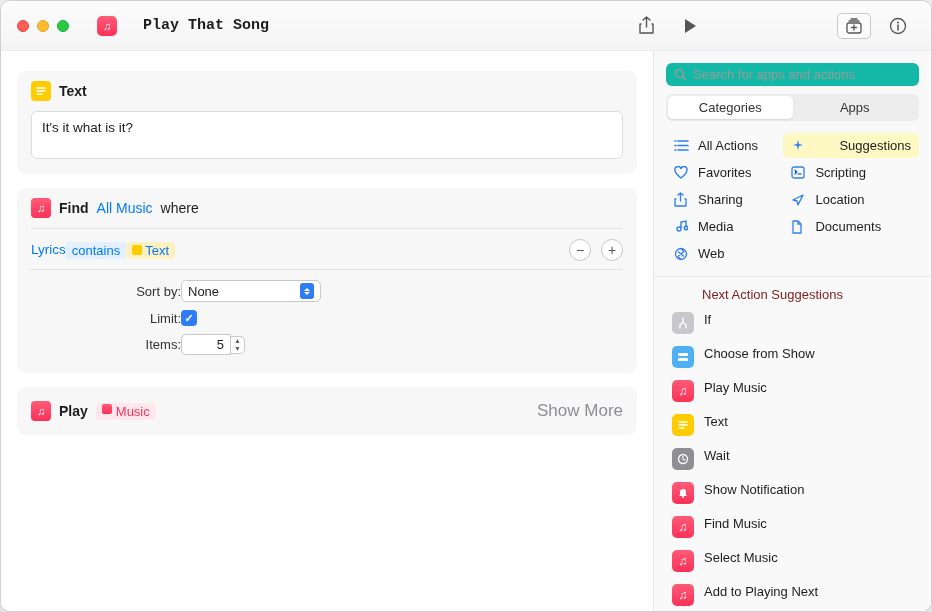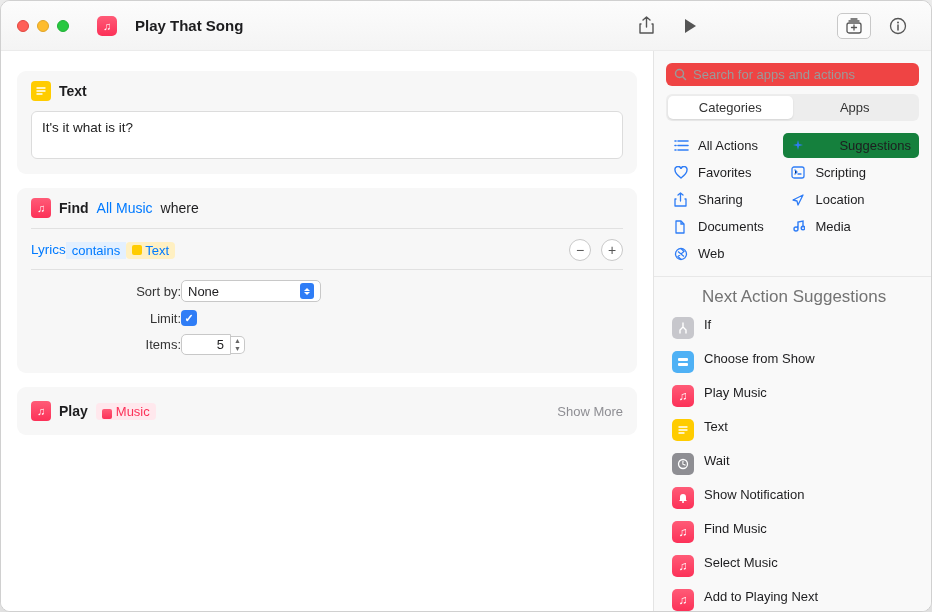--- a/index.html
+++ b/index.html
@@ -34,21 +34,21 @@
 .dot-red { background:#ff5f57; border:0.5px solid #e14740; }
 .dot-yellow { background:#febc2e; border:0.5px solid #e0a528; }
 .dot-green { background:#28c840; border:0.5px solid #20b136; }
 .tb-app-icon {
   width:20px; height:20px; border-radius:5px;
   background: linear-gradient(#ff5b77,#fc3158);
   display:flex; align-items:center; justify-content:center;
   margin-left: 18px;
 }
 .music-note { color:#fff; font-size:11px; }
-.tb-title { font-size:15px; font-weight:600; margin-left:8px; }
+.tb-title { font-size:15px; font-weight:600; margin-left:16px;font-family:Liberation Mono, monospace; }
 .tb-spacer { flex:1; }
 .tb-btn {
   width:34px; height:26px;
   display:flex; align-items:center; justify-content:center;
   color:#555; border-radius:5px;
 }
 .tb-btn.boxed { border:1px solid #c8c8c8; background:#fcfcfc; }
 .tb-sep { width:110px; }
 .content { flex:1; display:flex; overflow:hidden; }
 .main {
@@ -171,37 +171,37 @@
 .stepper {
   border:1px solid #c8c8c8; border-left:none; border-radius:0 5px 5px 0;
   display:flex; flex-direction:column; background:#fff;
 }
 .stepper span { font-size:7px; padding:0 3px; color:#666; line-height:8px; }
 .play-head {
   display:flex; align-items:center; padding:14px; gap:8px;
 }
 .music-var-pill {
   background:#ffe8ed; border-radius:4px; padding:1px 6px;
-  color:#fc3158; display:inline-flex; align-items:flex-end; gap:4px;
+  color:#fc3158; display:inline-flex; align-items:flex-start; gap:4px;
   font-size:13px;
 }
 .music-var-pill::before {
   content:""; width:10px; height:10px; border-radius:2px;
   background: linear-gradient(#ff5b77,#fc3158);
 }
-.showmore { margin-left:auto; color:#8e8e93; font-size:13px; }
+.showmore { margin-left:auto; color:#8e8e93; font-size:17px; }
 
 
 .sidebar {
   width:277px; background:#f9f9f9; display:flex; flex-direction:column;
 }
 .search {
   margin:12px 12px 8px 12px;
   display:flex; align-items:center;
-  background:#ef4444; border-radius:6px;
+  background:#14b8a6; border-radius:6px;
   padding:4px 8px; gap:6px;
 }
 .search-glyph { color:#9a9a9a; font-size:13px; }
 .search-input {
   border:none; background:transparent; outline:none;
   font-size:13px; flex:1; color:#333;
 }
 .search-input::placeholder { color:#9a9a9a; }
 .seg {
   margin:0 12px 8px 12px;
@@ -215,24 +215,24 @@
 .seg-item.active { background:#fff; box-shadow:0 1px 2px rgba(0,0,0,0.1); }
 .cats {
   padding:4px 12px 10px 12px;
   display:grid; grid-template-columns:1fr 1fr; gap:2px 8px;
   border-bottom:1px solid #e8e8e8;
 }
 .cat {
   display:flex; align-items:center; gap:8px;
   padding:5px 8px; border-radius:5px; font-size:13px;
 }
-.cat.selected { background:#15803d;gap:32px; }
+.cat.selected { background:#fef9c3;gap:32px; }
 .cat-icon { width:16px; color:#2f7df6; font-size:13px; text-align:center; }
 .sugg-head {
-  padding:10px 18px 4px 48px; color:#737373; font-size:17px;
+  padding:10px 18px 4px 48px; color:#7f1d1d; font-size:13px;
 }
 .sugg-list { flex:1; overflow:auto; }
 .sugg {
   display:flex; align-items:flex-start; gap:10px;
   padding:6px 18px;
 }
 .sugg-icon {
   width:22px; height:22px; border-radius:5px;
   display:flex; align-items:center; justify-content:center;
   color:#fff; font-size:12px; flex-shrink:0;
@@ -427,35 +427,35 @@
           <div class="cat">
             <span class="cat-icon">
               <svg width="14" height="14" viewBox="0 0 14 14">
                 <path d="M2 7l10-5-5 10-1-4z" stroke="#2f7df6" stroke-width="1.3" fill="none" stroke-linejoin="round"></path>
               </svg>
             </span>
             <span>Location</span>
           </div>
           <div class="cat">
             <span class="cat-icon">
+              <svg width="14" height="14" viewBox="0 0 14 14">
+                <path d="M5 11a2 2 0 100-4 2 2 0 000 4zM7 9V2l5-1v6" stroke="#2f7df6" stroke-width="1.4" fill="none" stroke-linecap="round"></path>
+                <circle cx="12" cy="8" r="1.8" stroke="#2f7df6" stroke-width="1.4" fill="none"></circle>
+              </svg>
+            </span>
+            <span>Media</span>
+          </div>
+          <div class="cat">
+            <span class="cat-icon">
               <svg width="12" height="14" viewBox="0 0 12 14">
                 <path d="M2 1h5l3 3v9H2z" stroke="#2f7df6" stroke-width="1.3" fill="none" stroke-linejoin="round"></path>
                 <path d="M7 1v3h3" stroke="#2f7df6" stroke-width="1.3" fill="none"></path>
               </svg>
             </span>
             <span>Documents</span>
-          </div>
-          <div class="cat">
-            <span class="cat-icon">
-              <svg width="14" height="14" viewBox="0 0 14 14">
-                <path d="M5 11a2 2 0 100-4 2 2 0 000 4zM7 9V2l5-1v6" stroke="#2f7df6" stroke-width="1.4" fill="none" stroke-linecap="round"></path>
-                <circle cx="12" cy="8" r="1.8" stroke="#2f7df6" stroke-width="1.4" fill="none"></circle>
-              </svg>
-            </span>
-            <span>Media</span>
           </div>
           <div class="cat">
             <span class="cat-icon">
               <svg width="14" height="14" viewBox="0 0 14 14">
                 <circle cx="7" cy="7" r="5.5" stroke="#2f7df6" stroke-width="1.3" fill="none"></circle>
                 <path d="M7 1.5l3 3-6 5 3 3M4 4.5l6 5" stroke="#2f7df6" stroke-width="1.2" fill="none"></path>
               </svg>
             </span>
             <span>Web</span>
           </div>

